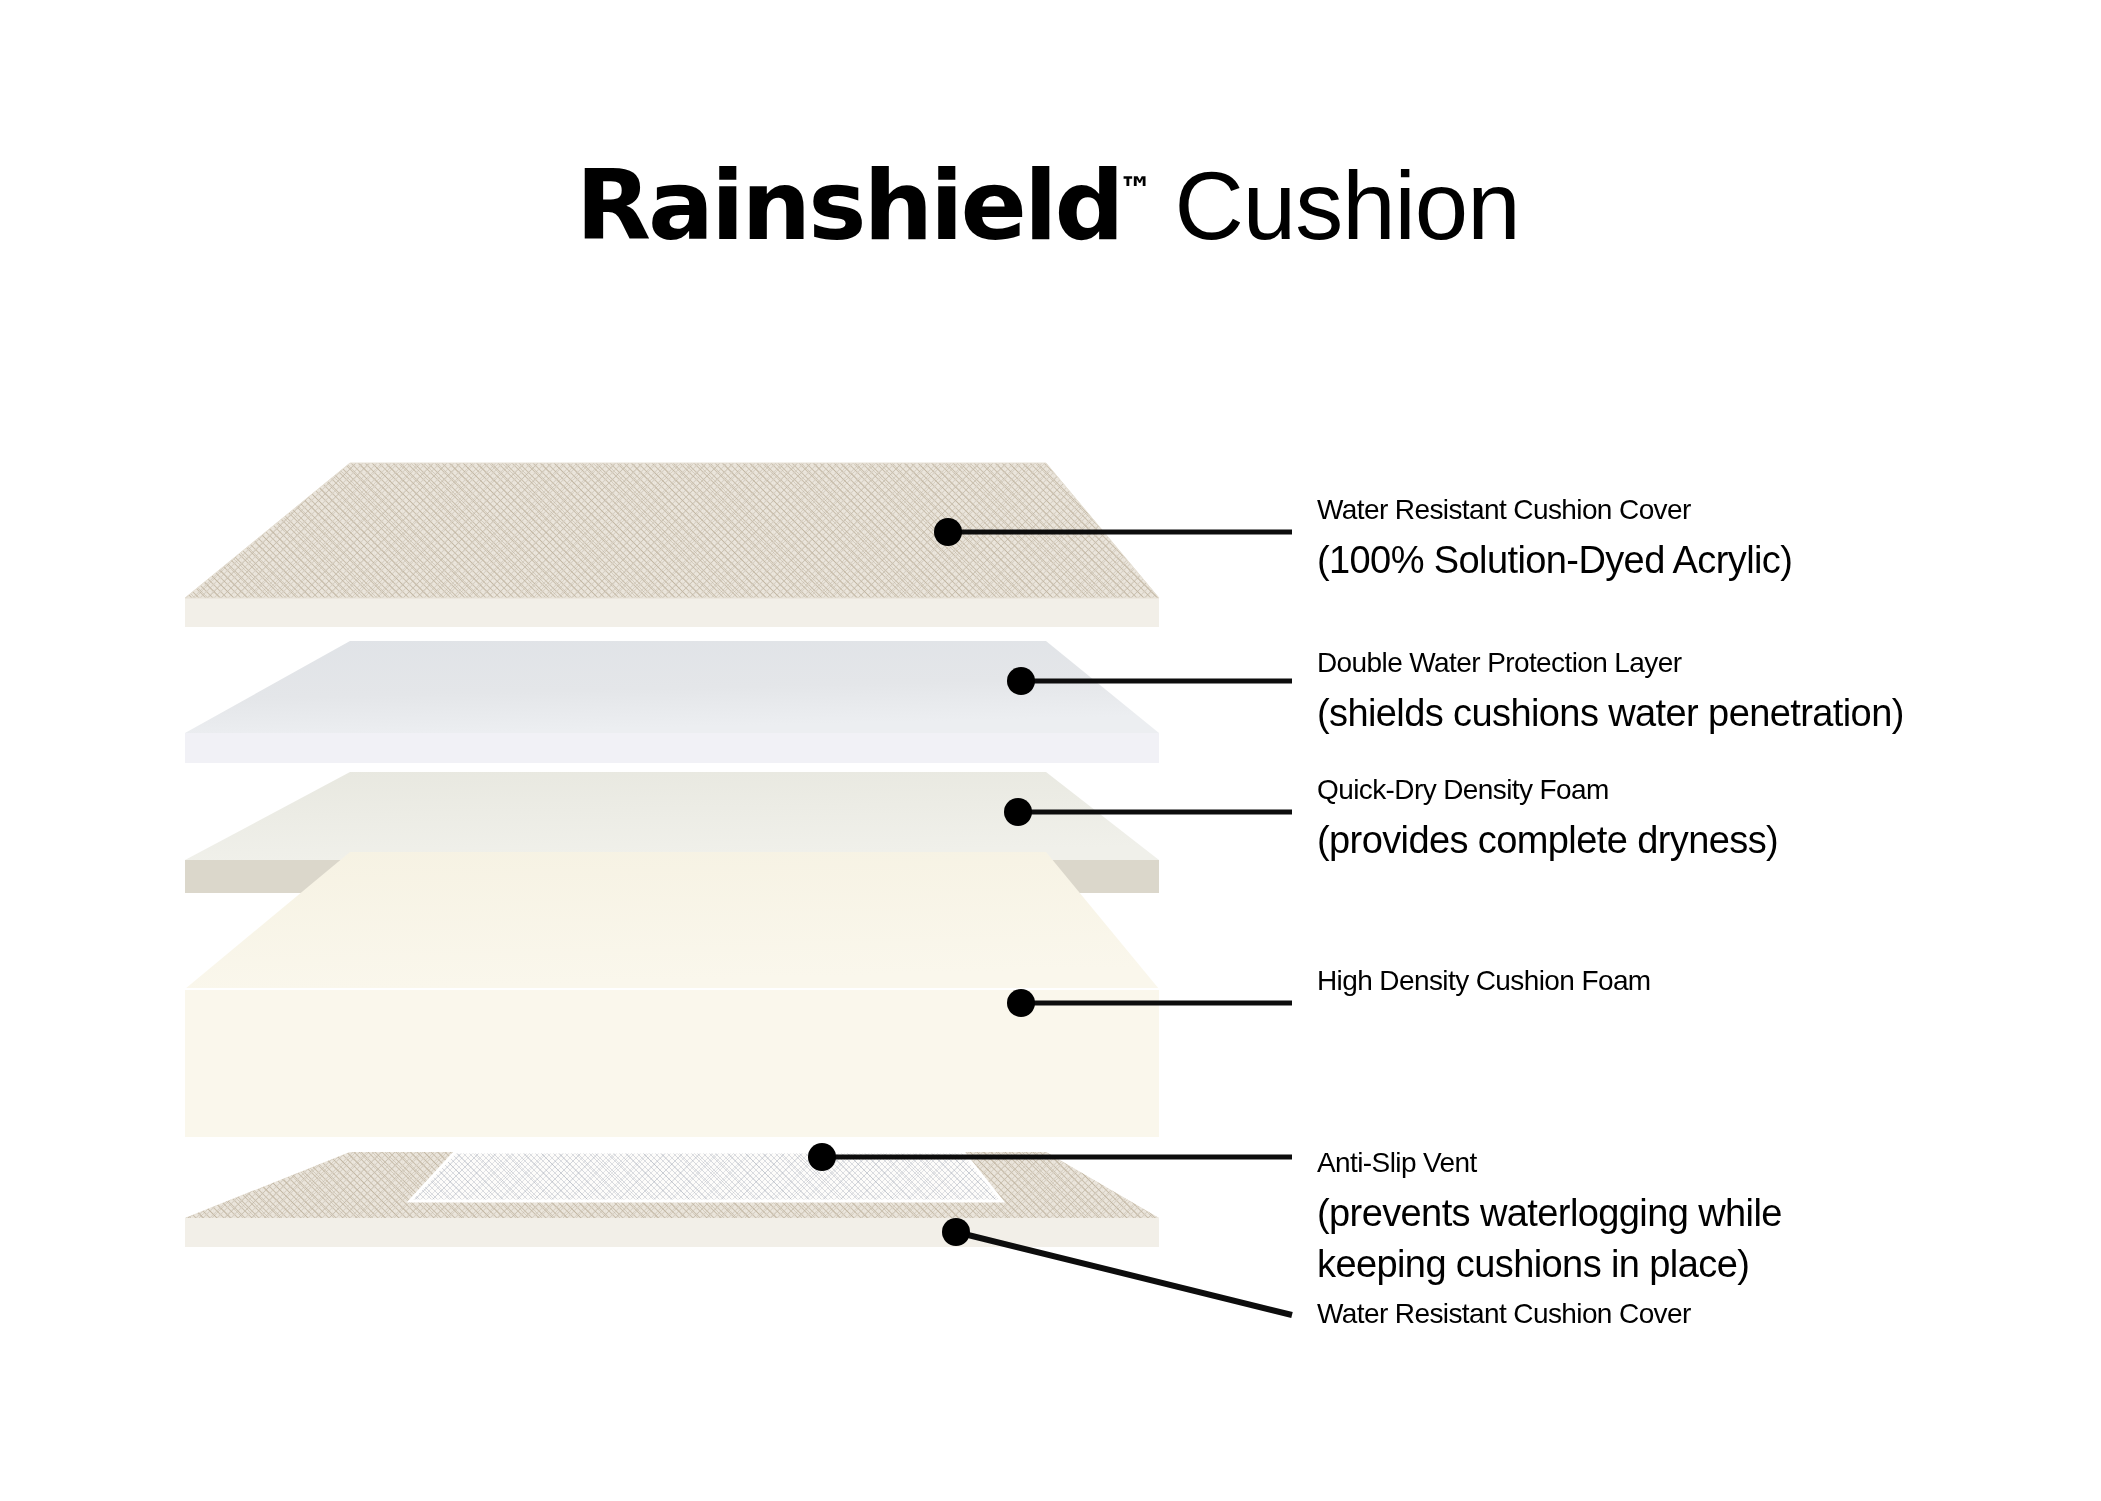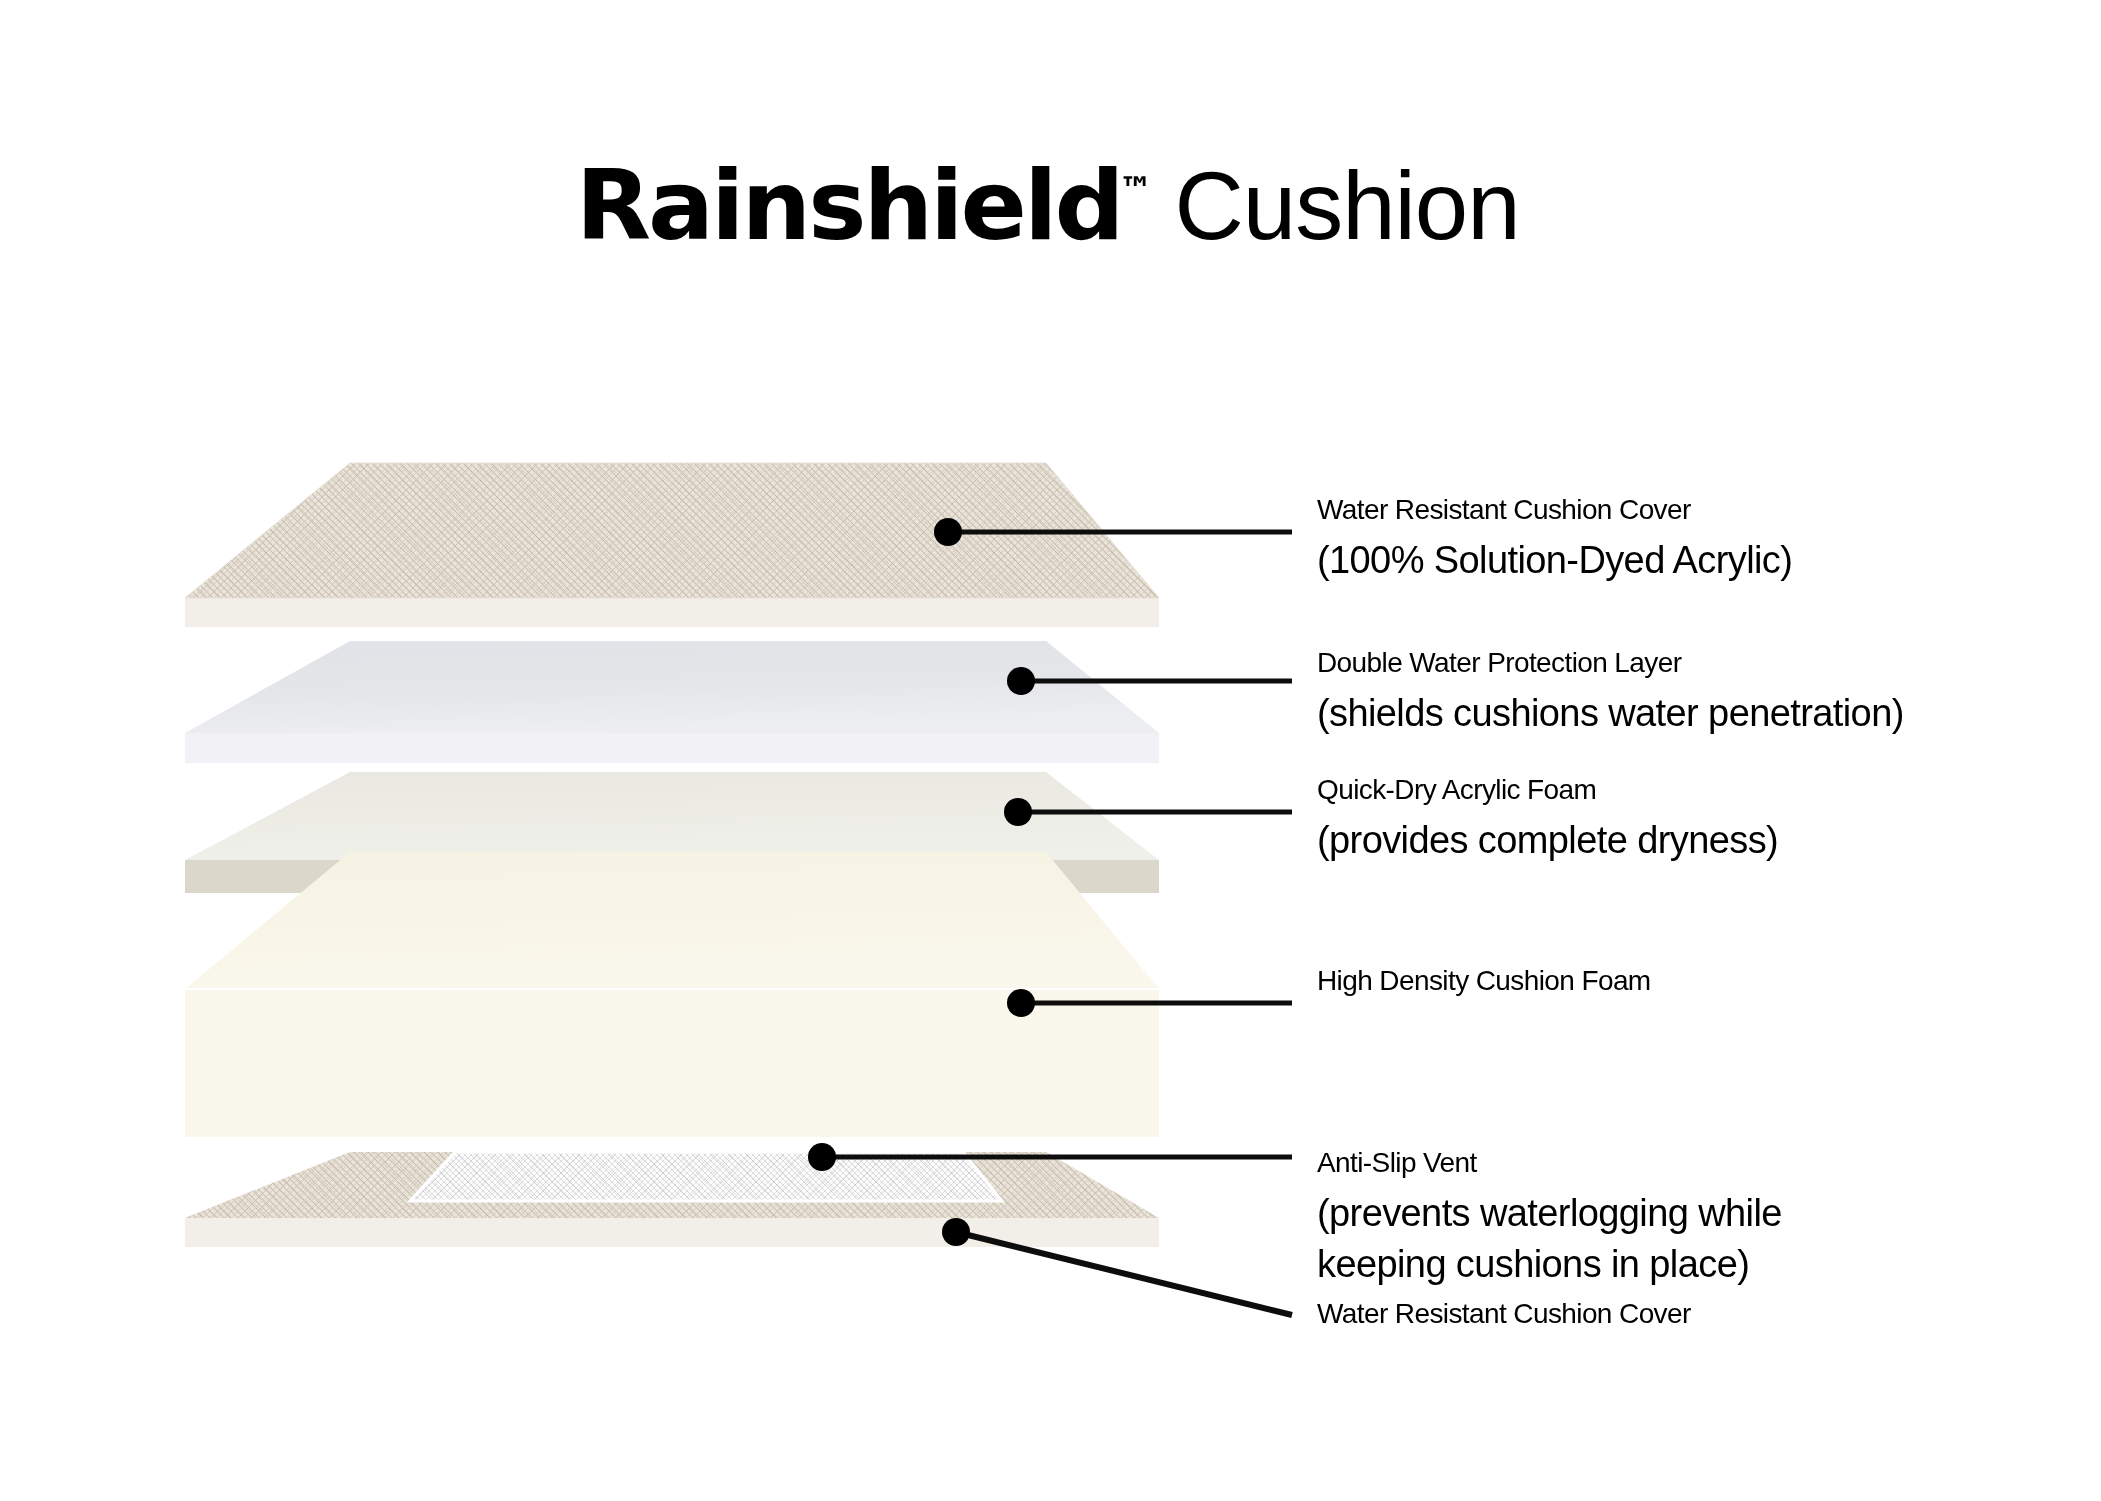--- a/index.html
+++ b/index.html
@@ -224,21 +224,21 @@
     <div class="label-title">Water Resistant Cushion Cover</div>
     <div class="label-sub">(100% Solution-Dyed Acrylic)</div>
   </div>
 
   <div class="label-group" style="left:1317px; top:607px;margin-top:30px;">
     <div class="label-title">Double Water Protection Layer</div>
     <div class="label-sub">(shields cushions water penetration)</div>
   </div>
 
   <div class="label-group" style="left:1317px; top:764px;">
-    <div class="label-title">Quick-Dry Acrylic Foam</div>
+    <div class="label-title">Quick-Dry Density Foam</div>
     <div class="label-sub">(provides complete dryness)</div>
   </div>
 
   <div class="label-group" style="left:1317px; top:955px;">
     <div class="label-title">High Density Cushion Foam</div>
   </div>
 
   <div class="label-group" style="left:1317px; top:1137px;">
     <div class="label-title">Anti-Slip Vent</div>
     <div class="label-sub">(prevents waterlogging while</div>

